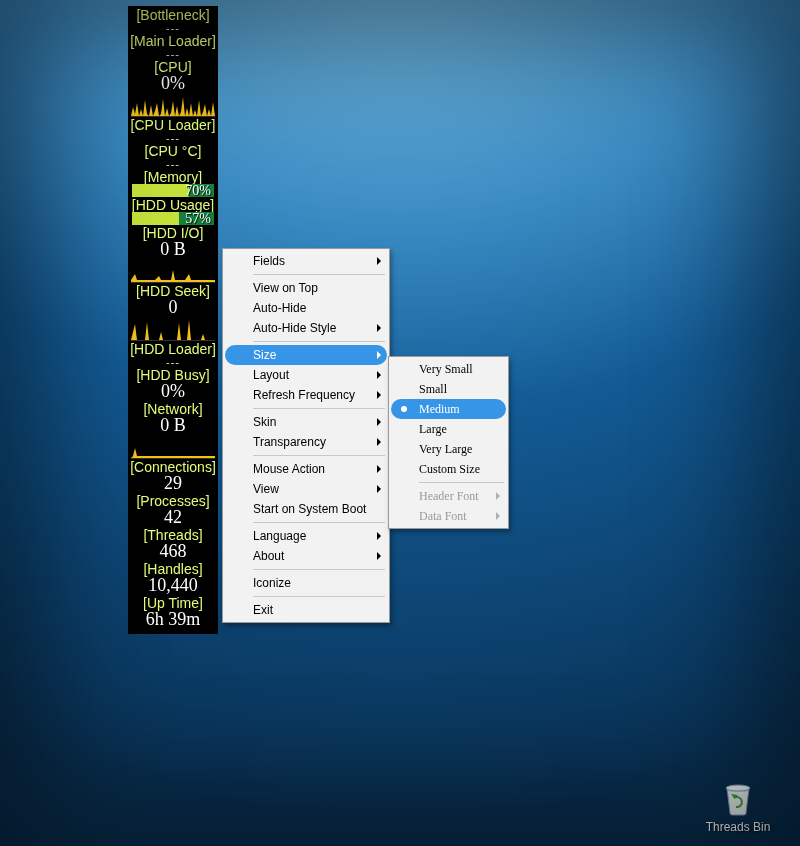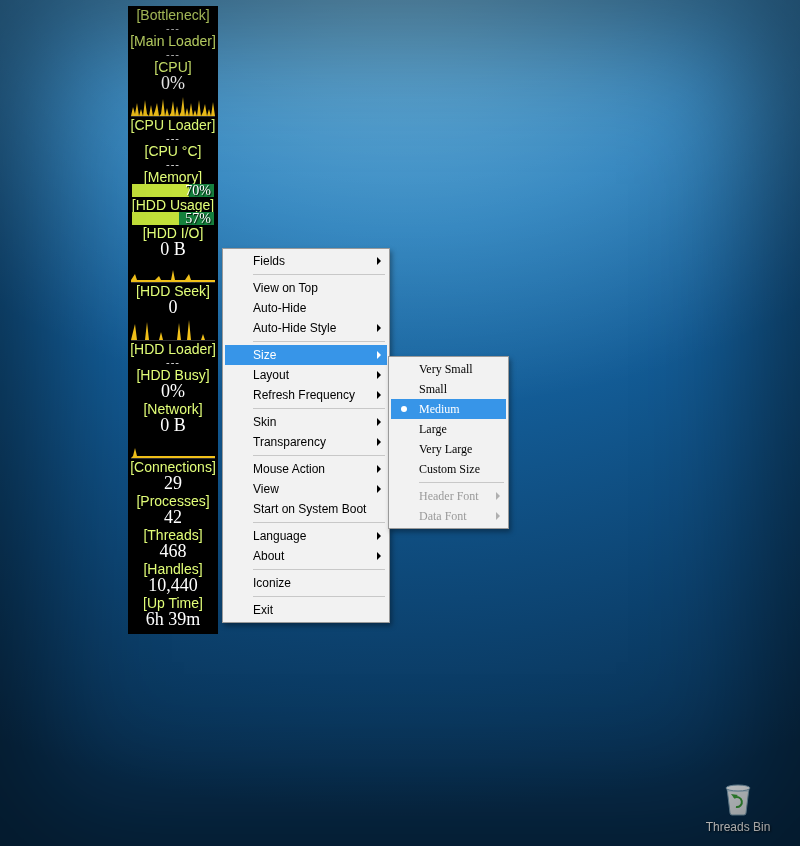--- a/index.html
+++ b/index.html
@@ -88,21 +88,21 @@
   color: #000;
 }
 .menu .item {
   position: relative;
   display: flex;
   align-items: center;
   height: 20px;
   padding: 0 18px 0 28px;
   white-space: nowrap;
 }
-.menu .item.sel { background: #3795e8; color: #fff; }
+.menu .item.sel { background: #3795e8; color: #fff; border-radius: 10px; }
 .menu .item.disabled { color: #9a9a9a; }
 .menu .sep { height: 1px; margin: 3px 2px 3px 28px; background: #c8c8c8; }
 .menu .arrow {
   position: absolute; right: 6px; top: 50%; transform: translateY(-50%);
   width: 0; height: 0; border-top: 4px solid transparent; border-bottom: 4px solid transparent;
   border-left: 4px solid #000;
 }
 .menu .item.sel .arrow { border-left-color: #fff; }
 .menu .item.disabled .arrow { border-left-color: #b0b0b0; }
 .menu .dot {

